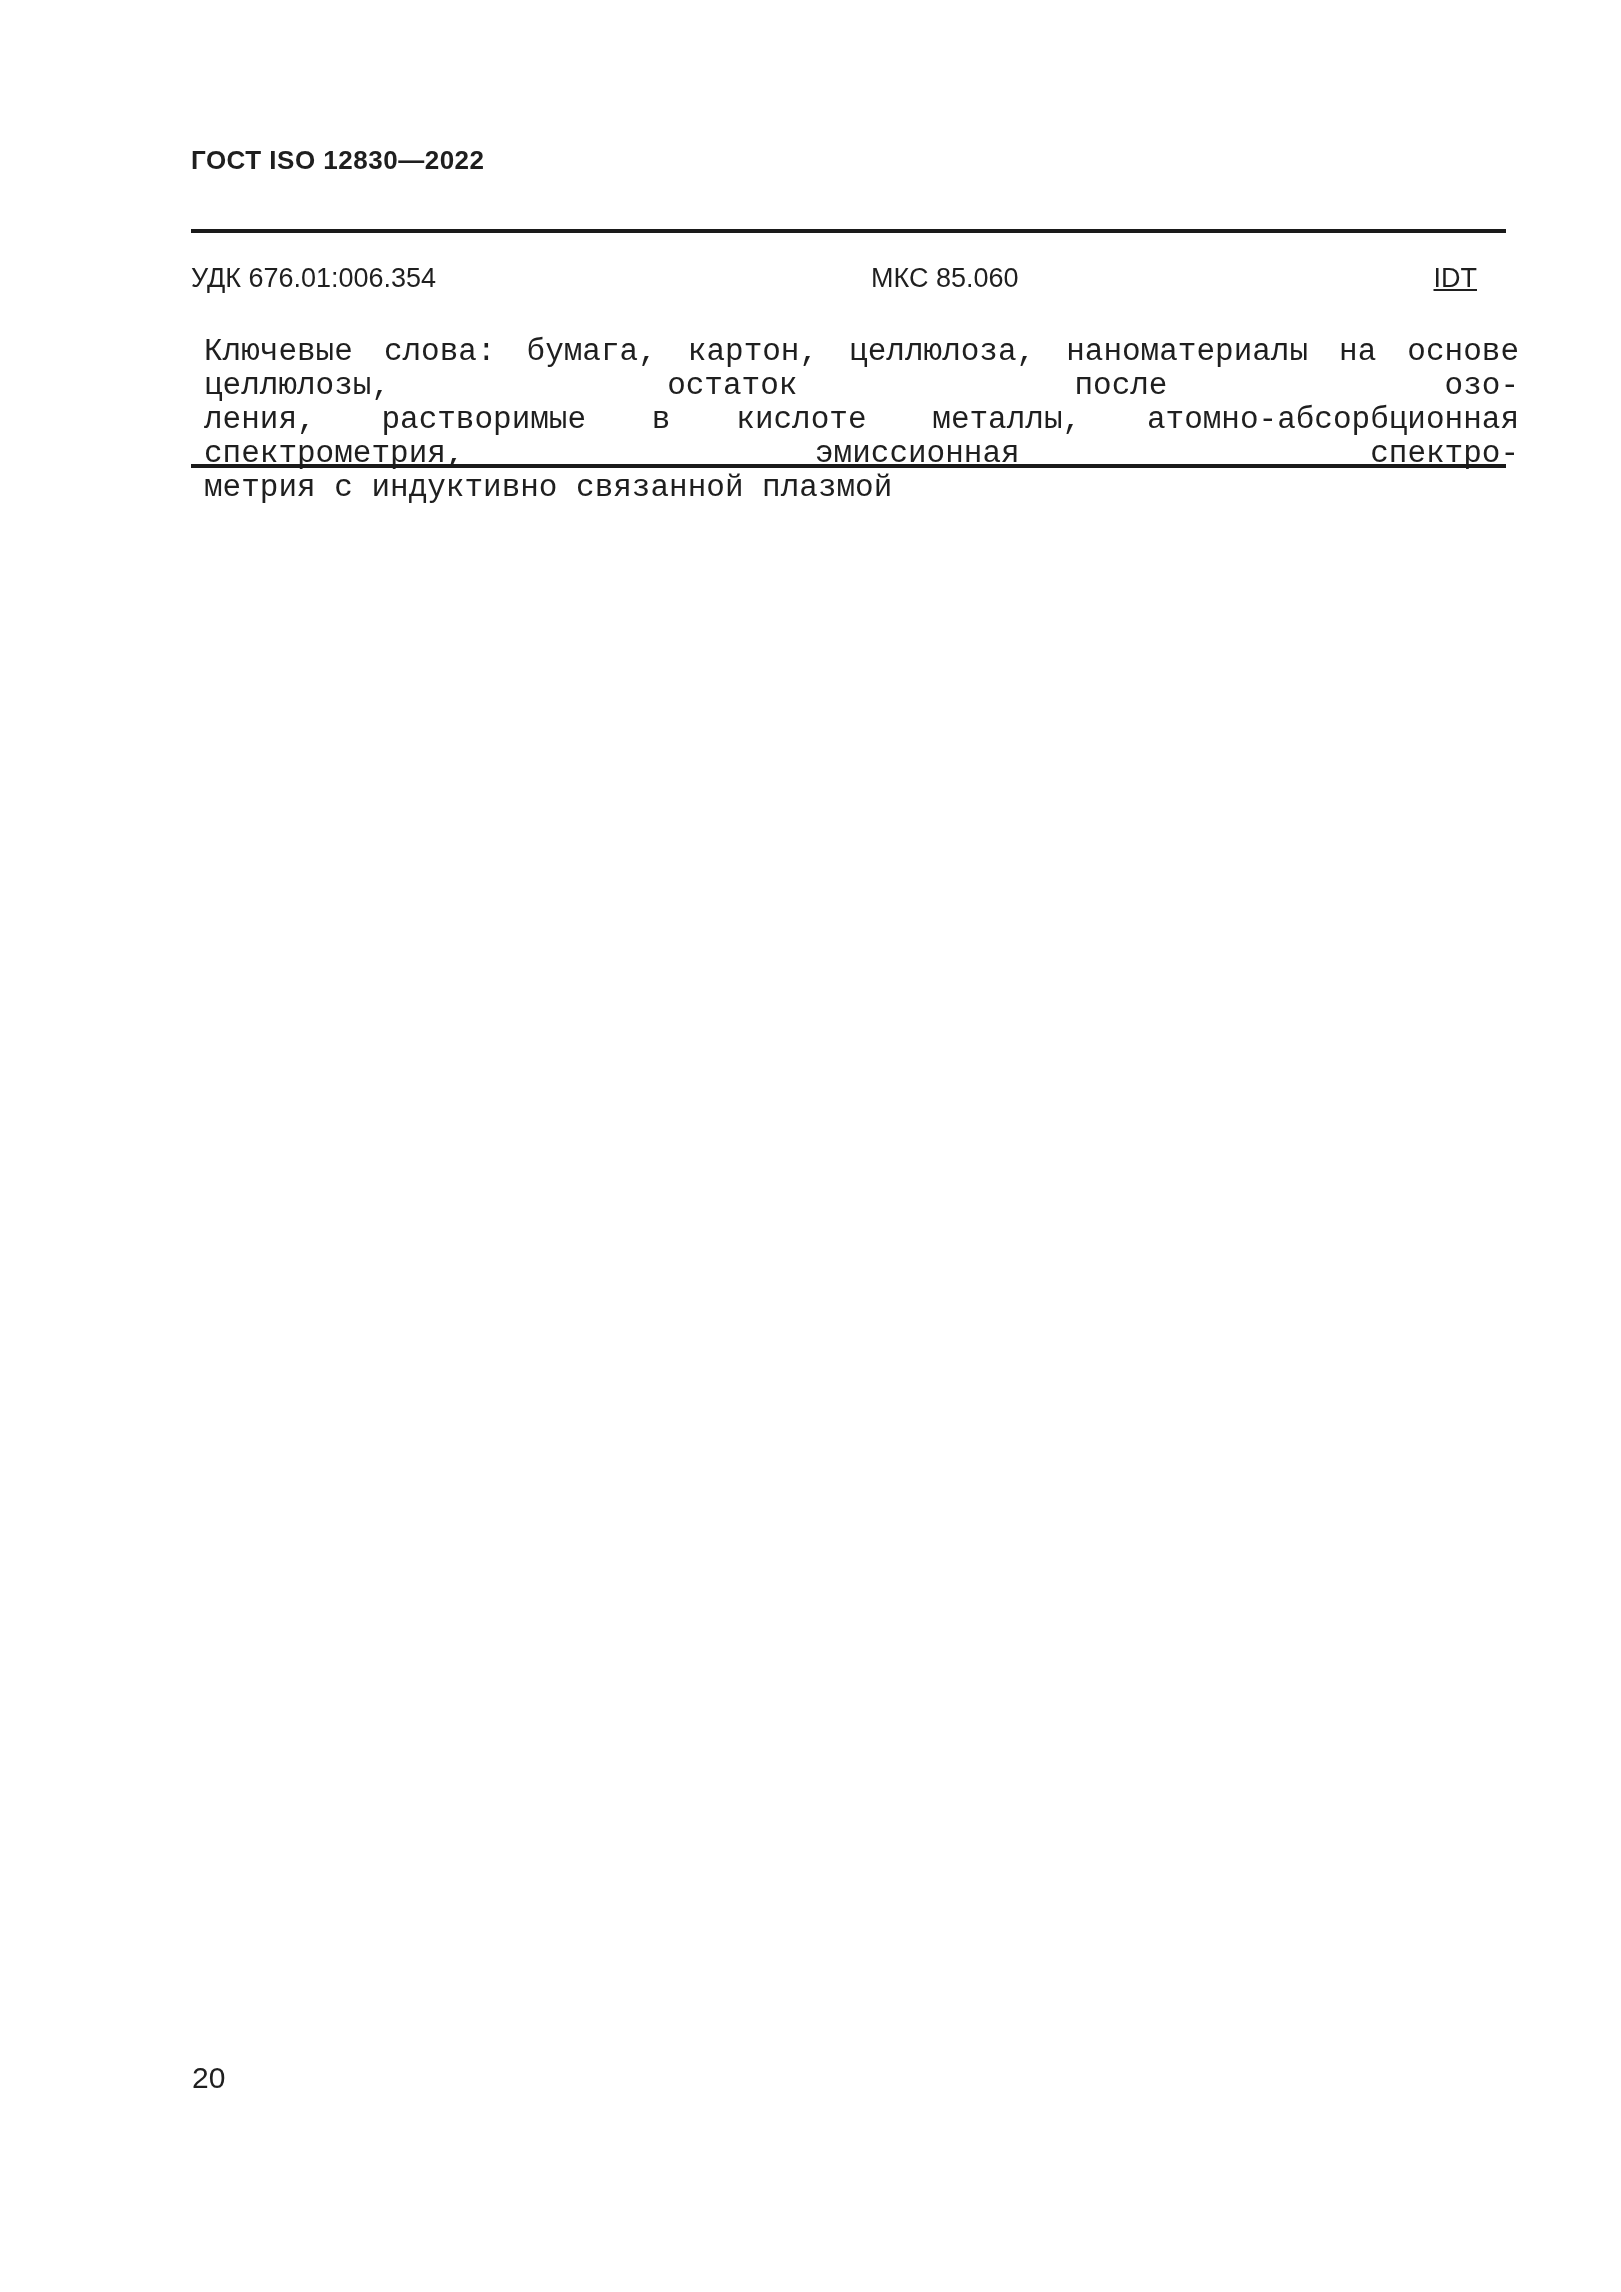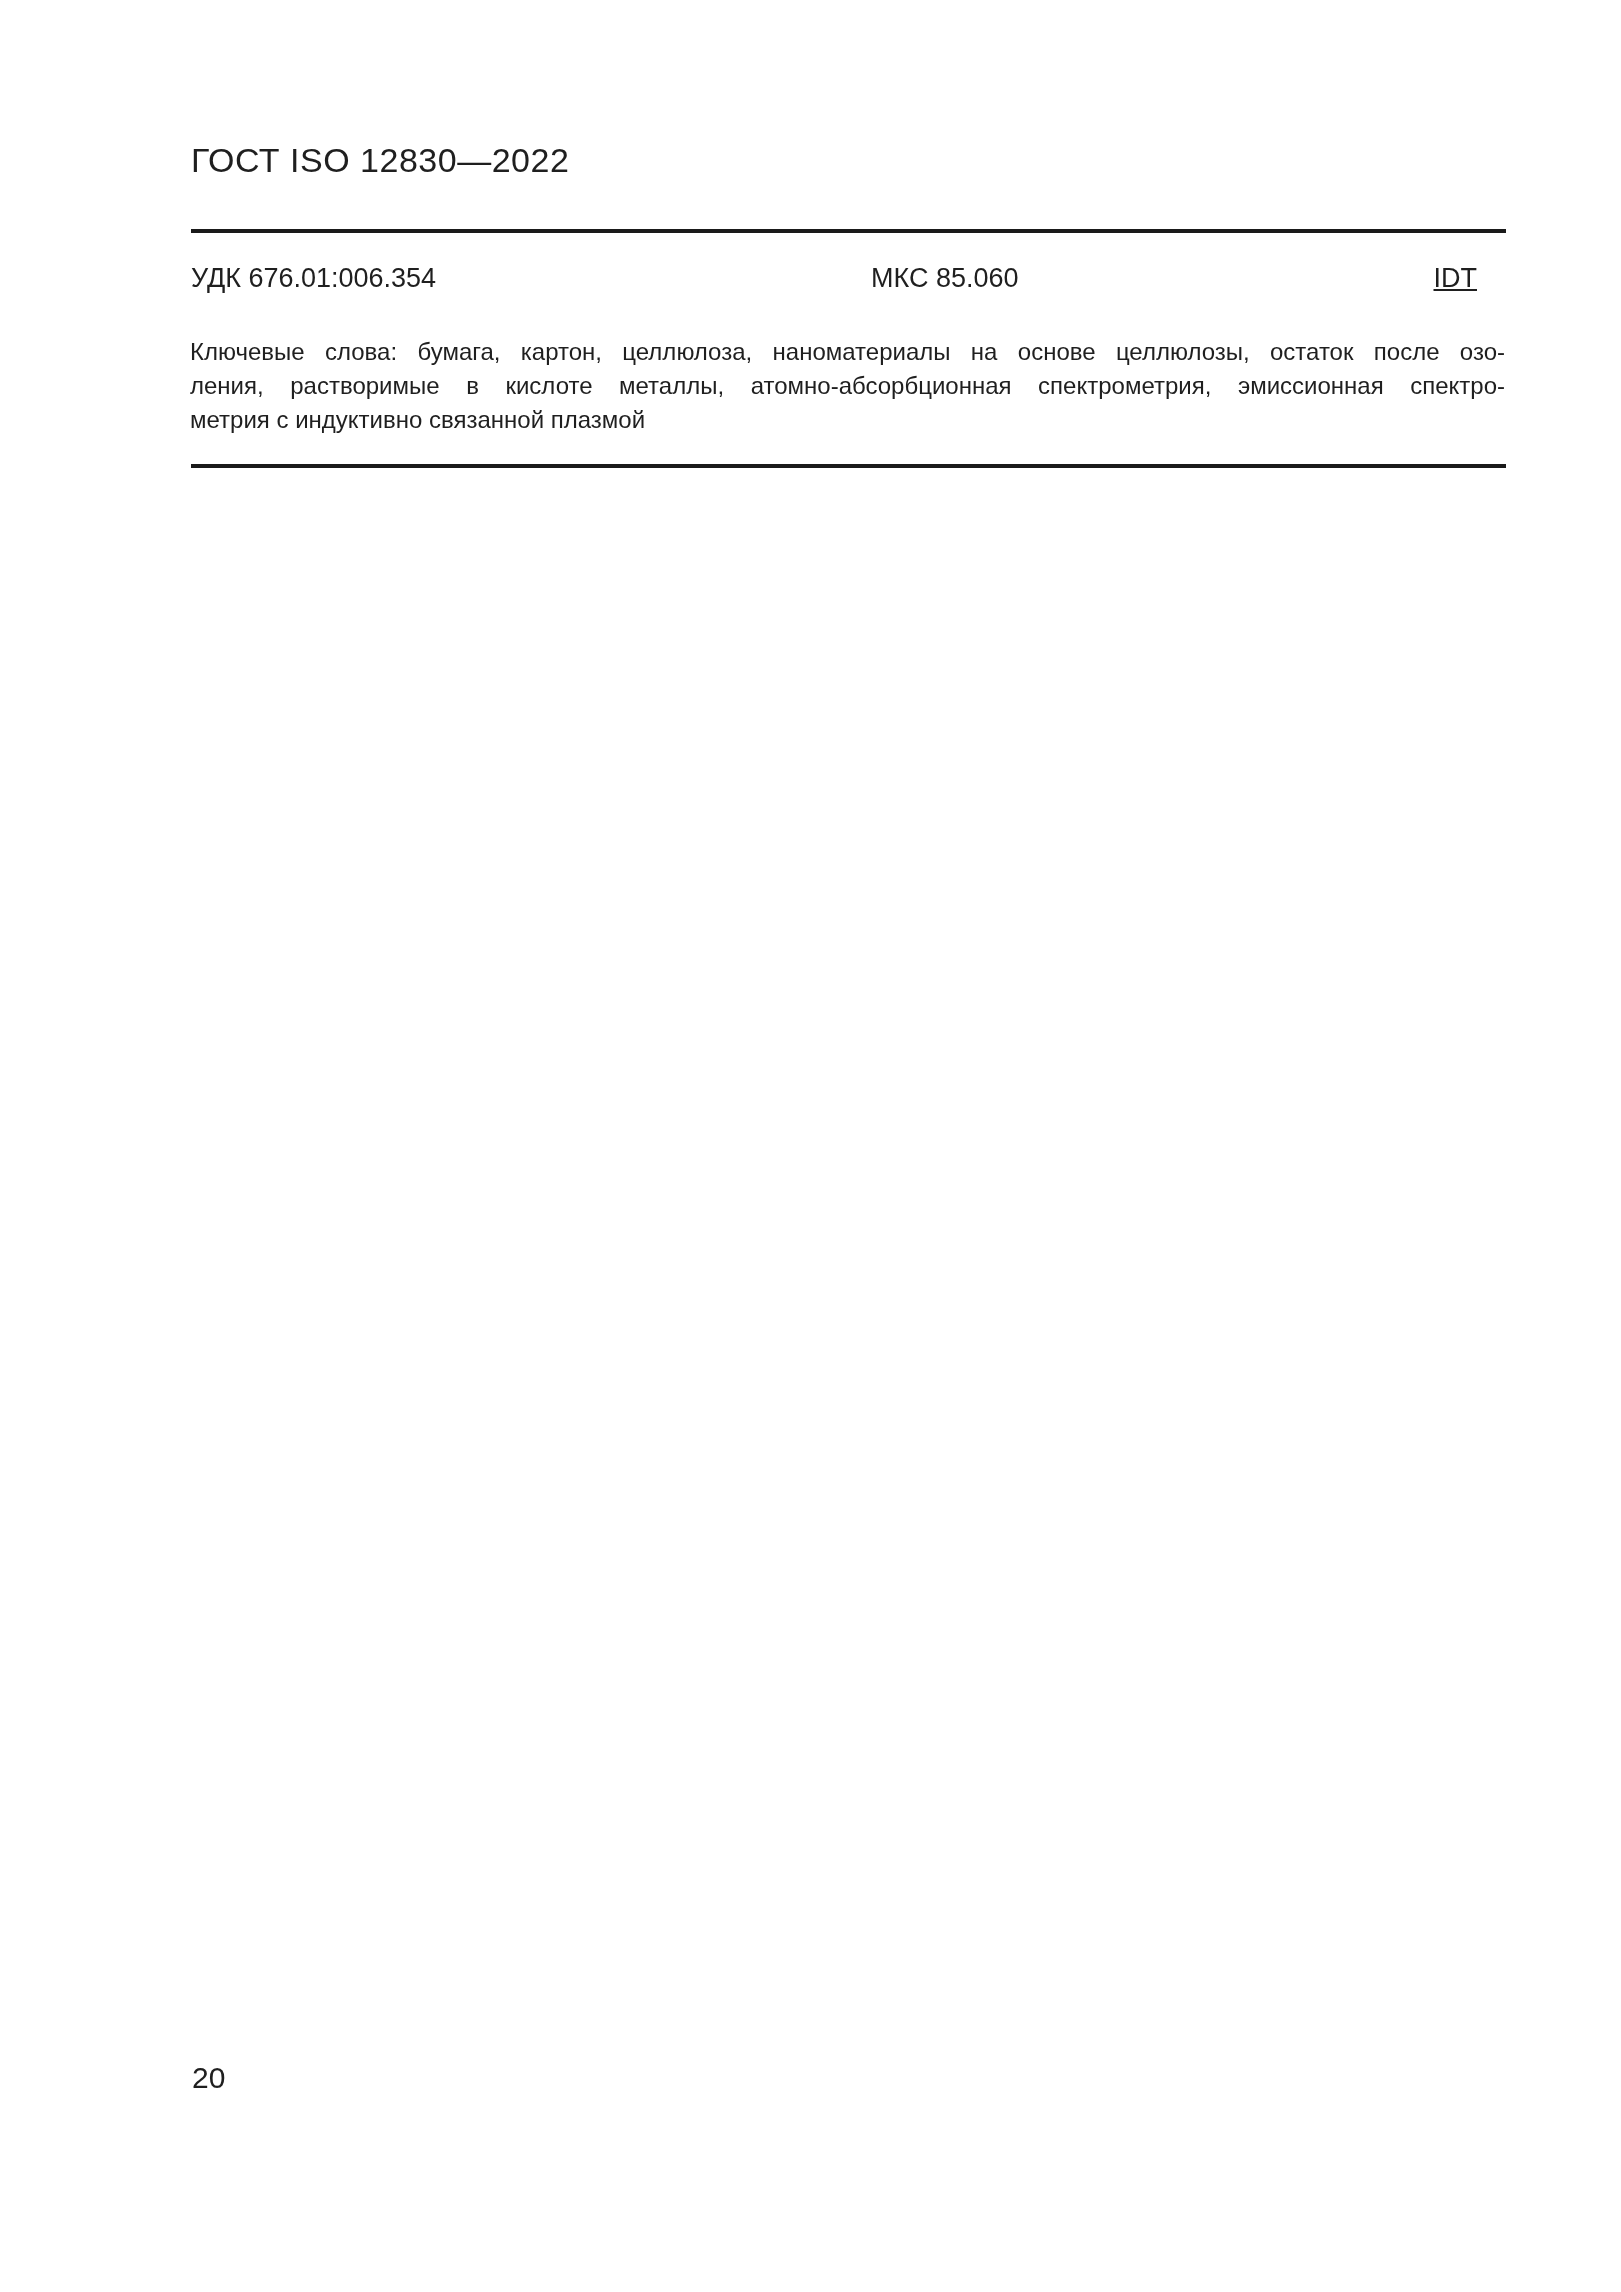--- a/index.html
+++ b/index.html
@@ -13,23 +13,23 @@
     height: 2293px;
     background: #ffffff;
     font-family: "Liberation Sans", sans-serif;
     color: #1f1f1f;
     overflow: hidden;
   }
   .header-title {
     position: absolute;
     left: 191px;
     top: 147px;
-    font-size: 34px;
+    font-size: 26px;
     line-height: 27.4px;
-    font-weight: normal;
+    font-weight: bold;
     letter-spacing: 0.5px;
     white-space: nowrap;
   }
   .rule {
     position: absolute;
     left: 191px;
     width: 1315px;
     height: 3.9px;
     background: #1a1a1a;
   }
@@ -58,25 +58,26 @@
   }
   .meta-idt {
     position: absolute;
     right: 29px;
     top: 0;
     white-space: nowrap;
     text-decoration: underline;
   }
   .keywords {
     position: absolute;
-    left: 190px;
+    left: 204px;
     top: 335px;
     width: 1315px;
-    font-size: 24px;
+    font-size: 31px;
     line-height: 34px;
+    font-family: Liberation Mono, monospace;
   }
   .kw-line {
     text-align: justify;
     text-align-last: justify;
     white-space: normal;
   }
   .kw-line.kw-last {
     text-align: left;
     text-align-last: left;
   }

